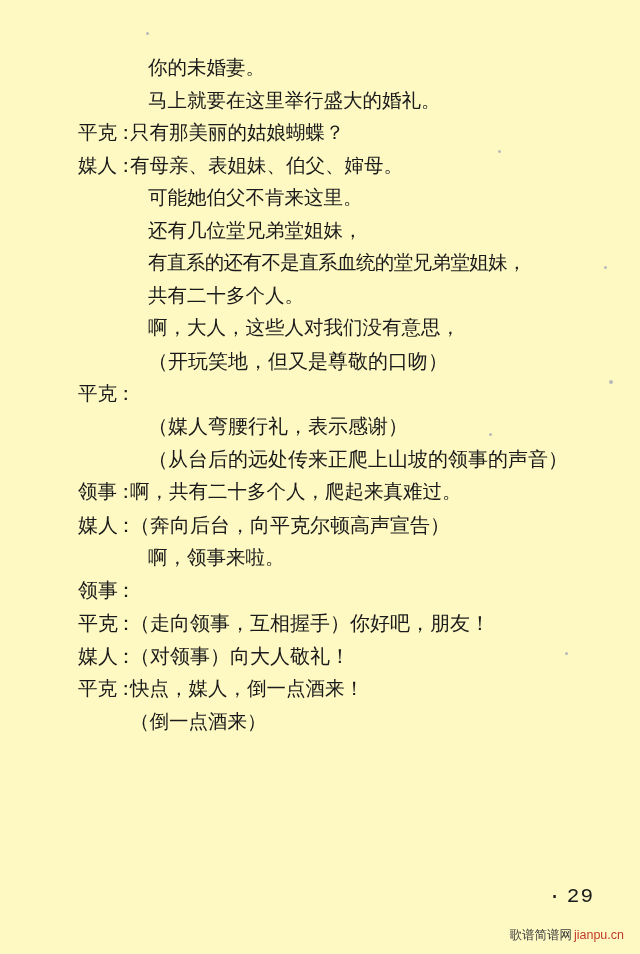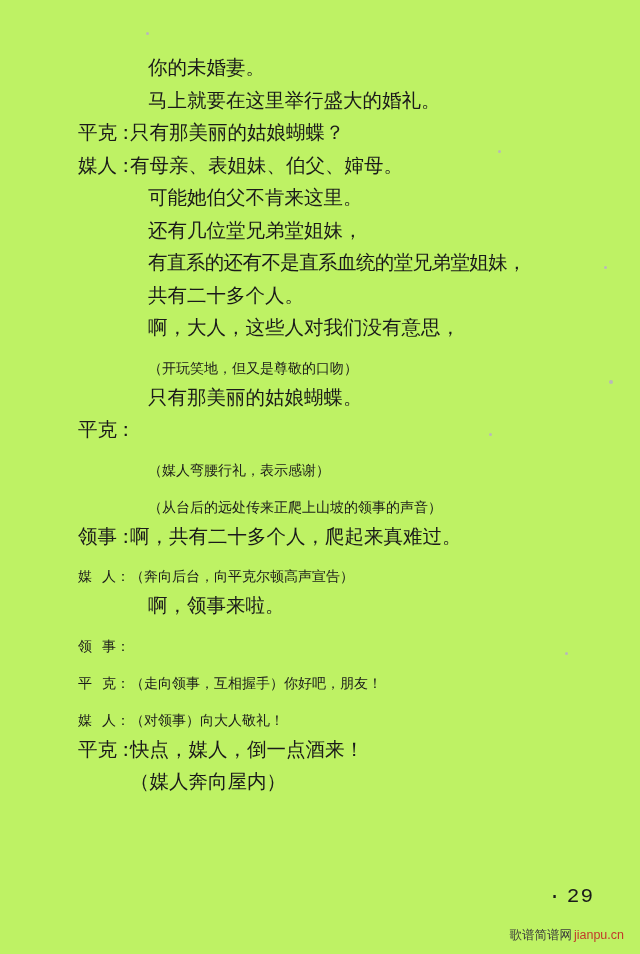--- a/index.html
+++ b/index.html
@@ -15,21 +15,21 @@
     overflow: hidden;
     position: relative;
   }
   .page {
     position: relative;
     width: 640px;
     height: 954px;
     box-sizing: border-box;
     padding: 52px 30px 0 30px;
     
-    background: #bef264;
+    background: #fef9c3;
   }
   .script-body {
     position: relative;
     margin-top: 6px;
   }
   .line {
     display: flex;
     align-items: baseline;
     font-size: 19.5px;
     line-height: 1.0;
@@ -60,22 +60,21 @@
     flex: 1 1 auto;
     font-size: 19.5px;
   }
   
   .line.cont .text {
     padding-left: 18px;
   }
   .line.small .text,
   .line.small .speaker,
   .line.small .colon {
-    font-size: 14px;
-    margin-top: 10px;
+    font-size: 20px;
   }
   .line.compress .text {
     letter-spacing: -0.6px;
   }
   .footer {
     position: absolute;
     right: 46px;
     bottom: 46px;
     font-size: 21px;
     font-family: Liberation Mono, monospace;
@@ -170,25 +169,20 @@
       <span class="colon empty"></span>
       <span class="text">啊，大人，这些人对我们没有意思，</span>
     </div>
 
     <div class="line cont small">
       <span class="speaker empty"></span>
       <span class="colon empty"></span>
       <span class="text">（开玩笑地，但又是尊敬的口吻）</span>
     </div>
 
-    <div class="line cont">
-      <span class="speaker empty"></span>
-      <span class="colon empty"></span>
-      <span class="text">只有那美丽的姑娘蝴蝶。</span>
-    </div>
 
     <div class="line">
       <span class="speaker">
           <span>平</span>
           <span>克</span>
         </span>
       <span class="colon">：</span>
     </div>
 
     <div class="line cont small">
@@ -258,21 +252,21 @@
           <span>平</span>
           <span>克</span>
         </span>
       <span class="colon">：</span>
       <span class="text">快点，媒人，倒一点酒来！</span>
     </div>
 
     <div class="line">
       <span class="speaker empty"></span>
       <span class="colon empty"></span>
-      <span class="text">（媒人奔向屋内）</span>
+      <span class="text">（倒一点酒来）</span>
     </div>
 
   </div>
 
   <div class="footer">
     <span class="dot">·</span><span>29</span>
   </div>
 
   <div class="watermark">
     <span>歌谱简谱网</span><span class="wm-url">jianpu.cn</span>

